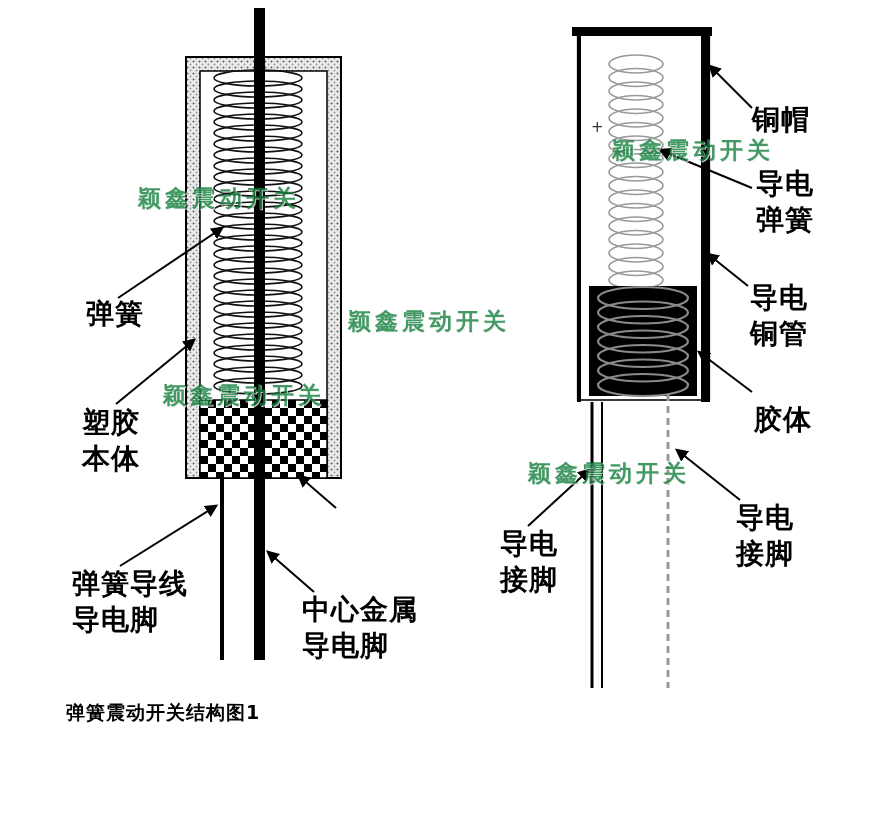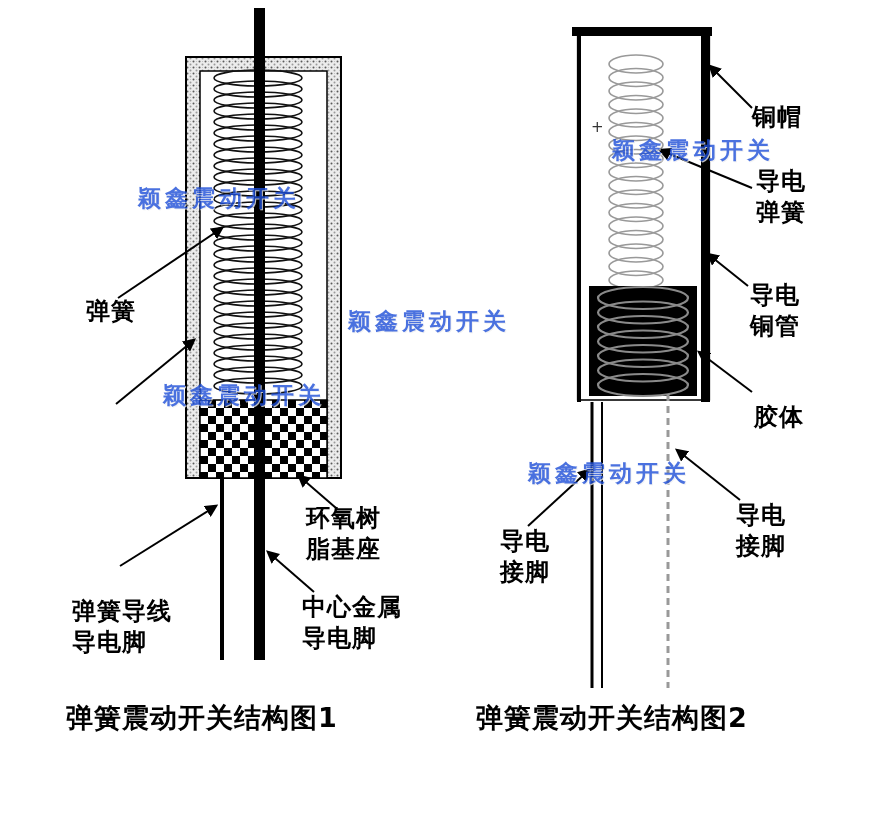--- a/index.html
+++ b/index.html
@@ -1,21 +1,21 @@
 <!DOCTYPE html>
 <html><head>
 <meta charset="utf-8">
 <style>
   html,body{margin:0;padding:0;background:#fff;}
   #canvas{position:relative;width:895px;height:824px;background:#fff;overflow:hidden;
           font-family:"DejaVu Sans",sans-serif;}
-  .label{position:absolute;color:#000;font-size:24px;font-weight:bold;
+  .label{position:absolute;color:#000;font-size:28px;font-weight:bold;
          line-height:1.3;white-space:pre-line;letter-spacing:1px;}
-  .caption{position:absolute;color:#000;font-size:27px;font-weight:bold;letter-spacing:1px;white-space:nowrap;}
-  .watermark{position:absolute;color:#1d4ed8;font-size:23px;font-weight:bold;
+  .caption{position:absolute;color:#000;font-size:19px;font-weight:bold;letter-spacing:1px;white-space:nowrap;}
+  .watermark{position:absolute;color:#15803d;font-size:23px;font-weight:bold;
              letter-spacing:4px;opacity:.8;text-shadow:1px 1px 0 #efefef;white-space:nowrap;text-align:right;}
   .plus{position:absolute;color:#333;font-size:15px;}
   svg.gfx{position:absolute;left:0;top:0;}
 </style>
 </head>
 <body>
 
 <div id="canvas">
 
   <svg class="gfx" width="895" height="824" viewBox="0 0 895 824">
@@ -125,39 +125,38 @@
         <line x1="752" y1="188" x2="660" y2="150" marker-end="url(#arrowhead)"></line>
         <line x1="748" y1="286" x2="708" y2="254" marker-end="url(#arrowhead)"></line>
         <line x1="752" y1="392" x2="699" y2="352" marker-end="url(#arrowhead)"></line>
         <line x1="528" y1="526" x2="589" y2="470" marker-end="url(#arrowhead)"></line>
         <line x1="740" y1="500" x2="677" y2="450" marker-end="url(#arrowhead)"></line>
       </g>
     </g>
   </svg>
 
   <div class="label" style="left:86px;top:296px">弹簧</div>
-  <div class="label" style="left:72px;top:596px">弹簧导线
+  <div class="label" style="left:82px;top:405px">塑胶
+本体</div>
+  <div class="label" style="left:72px;top:566px">弹簧导线
 导电脚</div>
-  <div class="label" style="left:306px;top:503px">环氧树
-脂基座</div>
   <div class="label" style="left:302px;top:592px">中心金属
 导电脚</div>
   <div class="caption" style="left:66px;top:700px">弹簧震动开关结构图1</div>
 
   <div class="label" style="left:752px;top:102px">铜帽</div>
   <div class="label" style="left:756px;top:166px">导电
 弹簧</div>
   <div class="label" style="left:750px;top:280px">导电
 铜管</div>
   <div class="label" style="left:754px;top:402px">胶体</div>
   <div class="label" style="left:500px;top:526px">导电
 接脚</div>
   <div class="label" style="left:736px;top:500px">导电
 接脚</div>
-  <div class="caption" style="left:476px;top:700px">弹簧震动开关结构图2</div>
   <div class="plus" style="left:591px;top:118px">+</div>
 
   <div class="watermark" style="left:138px;top:183px">颖鑫震动开关</div>
   <div class="watermark" style="left:348px;top:306px">颖鑫震动开关</div>
   <div class="watermark" style="left:163px;top:380px">颖鑫震动开关</div>
   <div class="watermark" style="left:612px;top:135px">颖鑫震动开关</div>
   <div class="watermark" style="left:528px;top:458px">颖鑫震动开关</div>
 
 </div>
 

